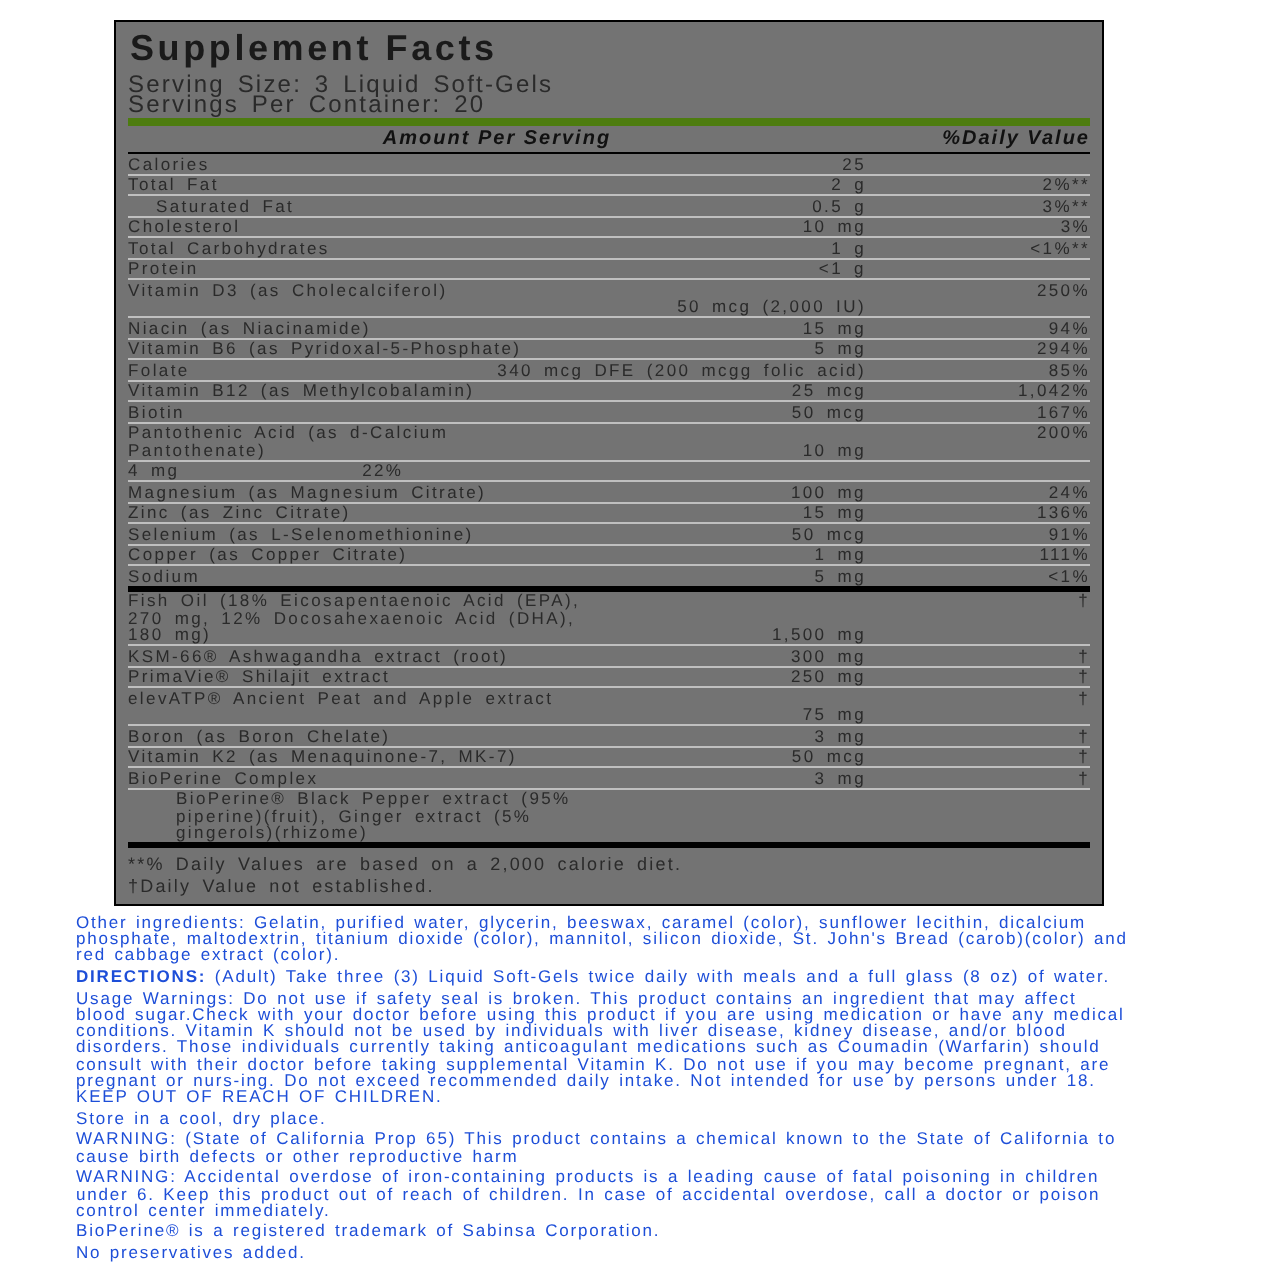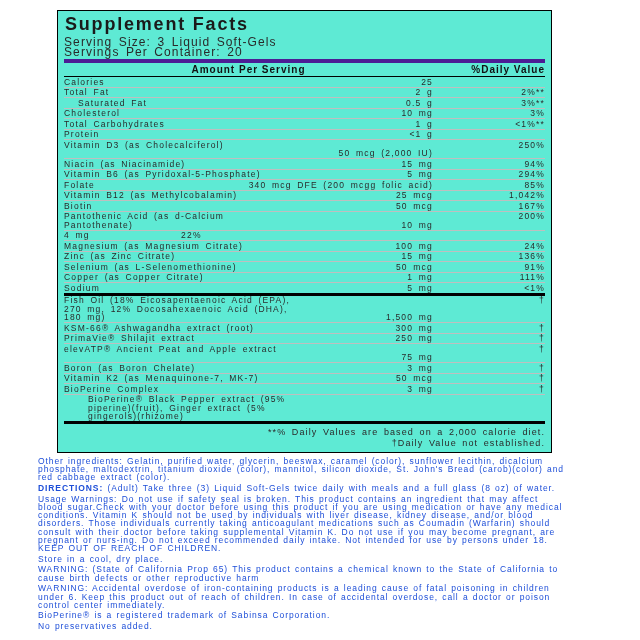--- a/index.html
+++ b/index.html
@@ -4,36 +4,36 @@
 <style>
   html,body{margin:0;padding:0;background:#fff;width:640px;height:640px;overflow:hidden;}
   body{font-family:"Liberation Sans", sans-serif;color:#212121;-webkit-font-smoothing:antialiased;}
 
   .facts-box{
     box-sizing:border-box;
     width:495px;
     margin:10px 0 0 57px;
     border:1.5px solid #000;
     padding:2px 6px 3px 6px;
-    background:#5eead4;
+    background:#737373;
   }
   .title{
     font-size:18px;font-weight:bold;letter-spacing:1.8px;line-height:20px;
     margin:1px 0 3px 1px;color:#1a1a1a;
   }
   .serving{
     font-size:12px;letter-spacing:1.1px;word-spacing:2px;line-height:10px;color:#2a2a2a;
   }
   .head-row{
     display:flex;align-items:center;
     margin-top:2px;
-    border-top:4px solid #4c1d95;
+    border-top:4px solid #4d7c0f;
     border-bottom:1.5px solid #000;
     font-weight:bold;font-size:10px;letter-spacing:1px;
-    padding:1px 0;color:#111;
+    padding:1px 0;color:#111;font-style:italic;
   }
   .head-amount{flex:1;text-align:center;}
   .head-dv{width:112px;text-align:right;}
 
   .row{
     display:flex;align-items:flex-start;
     font-size:8.5px;line-height:8.5px;letter-spacing:1.2px;word-spacing:2px;
     border-bottom:1px solid #bfbfbf;
     padding:0.5px 0;color:#2a2a2a;
   }
@@ -42,21 +42,21 @@
   .row .dv{width:112px;flex-shrink:0;text-align:right;white-space:nowrap;}
   .row.tall .amount{align-self:flex-end;margin-left:40px;}
   .row.ind1 .name{padding-left:14px;}
   .row.ind2 .name{padding-left:24px;}
 
   #rows{border-bottom:3px solid #000;}
   #rows .row:last-child, #extra-rows .row:last-child{border-bottom:none;}
   #extra-rows{border-bottom:3.5px solid #000;}
 
   #footnotes{padding:3px 0 1px 0;}
-  .footnote{font-size:9px;letter-spacing:1.1px;word-spacing:2px;line-height:10.5px;color:#2a2a2a;text-align:right;}
+  .footnote{font-size:9px;letter-spacing:1.1px;word-spacing:2px;line-height:10.5px;color:#2a2a2a;}
 
   .bottom{
     width:526px;margin:4px 0 0 38px;color:#1d4ed8;
   }
   .bottom p{
     margin:0 0 2.5px 0;
     font-size:8.5px;line-height:8.2px;letter-spacing:0.9px;word-spacing:1px;
   }
   .bottom p.b{font-weight:bold;}
   .bottom b{font-weight:bold;}

